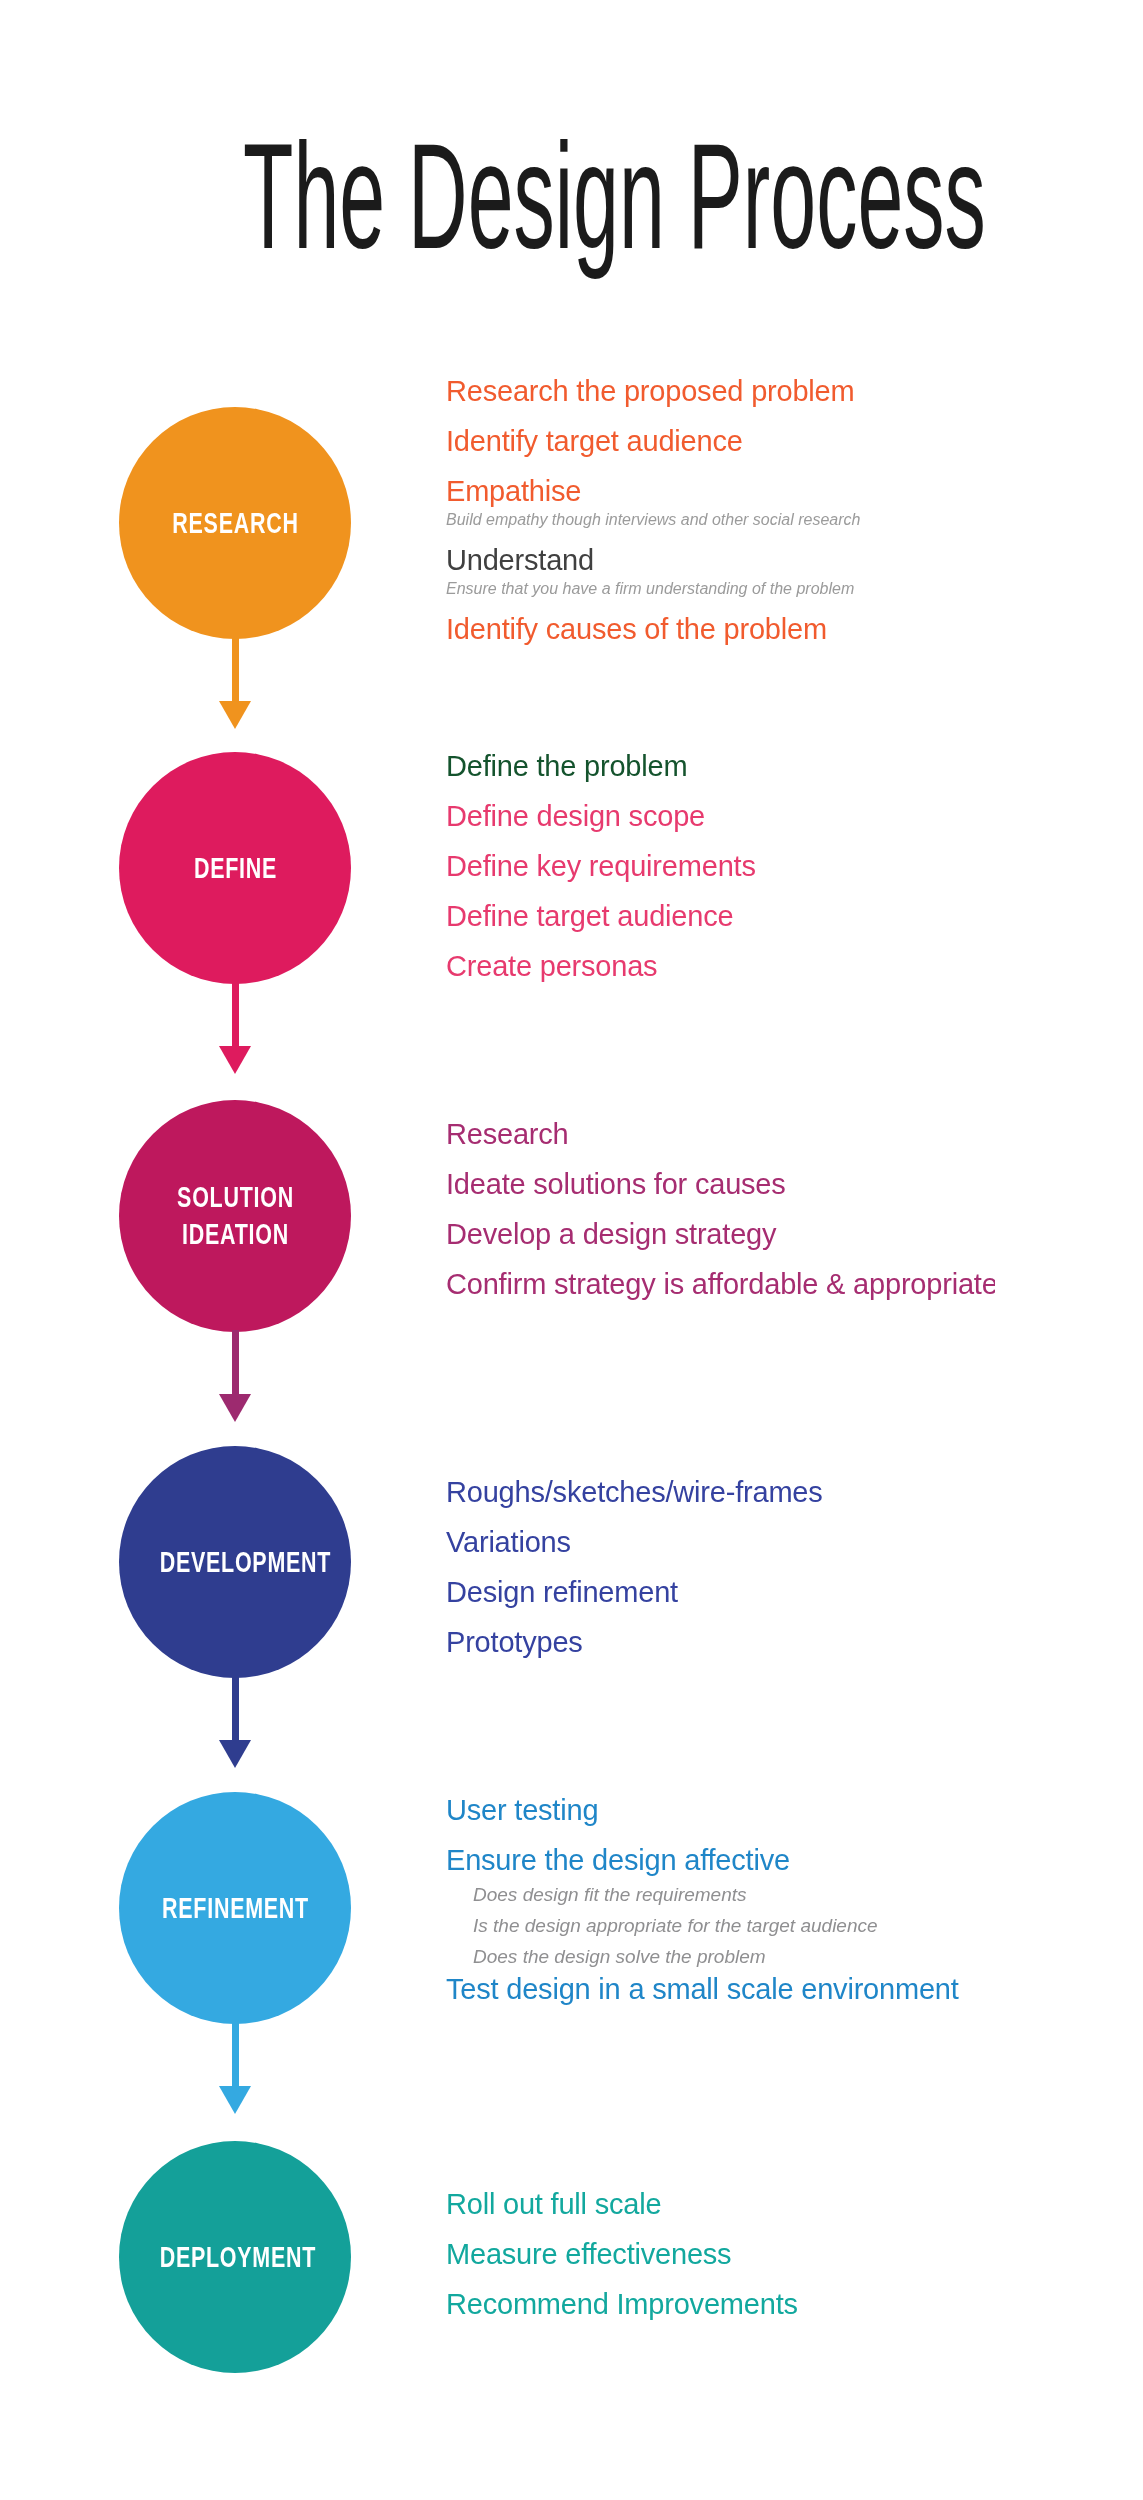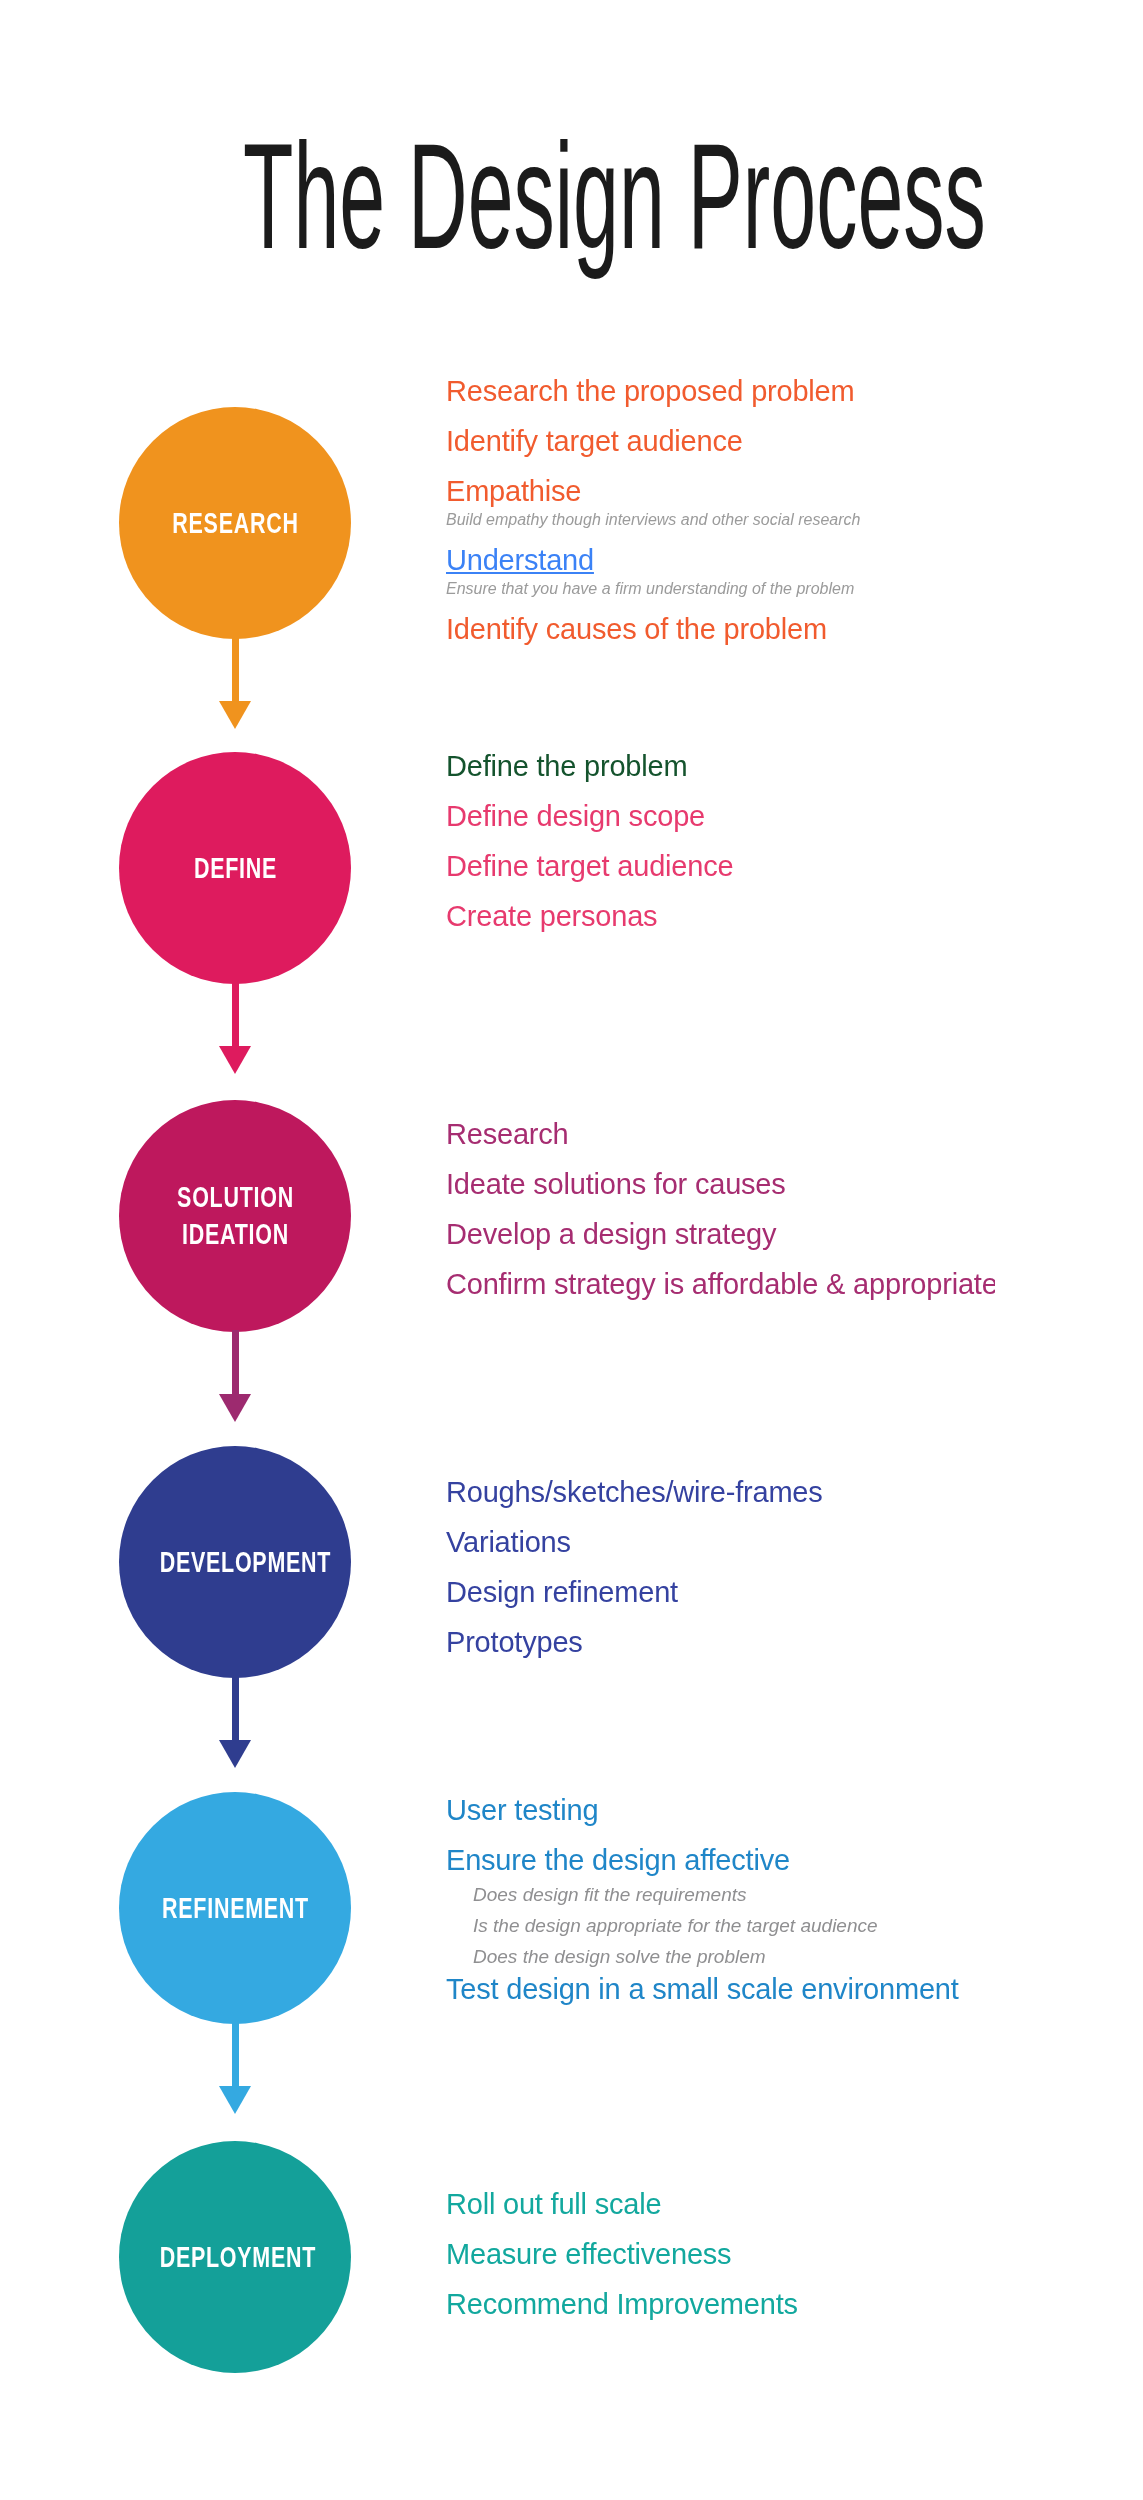--- a/index.html
+++ b/index.html
@@ -93,21 +93,21 @@
             <div class="item-text" style="color: rgb(241, 91, 46);">Research the proposed problem</div>
           </div>
           <div class="item">
             <div class="item-text" style="color: rgb(241, 91, 46);">Identify target audience</div>
           </div>
           <div class="item has-note">
             <div class="item-text" style="color: rgb(241, 91, 46);">Empathise</div>
             <div class="item-note">Build empathy though interviews and other social research</div>
           </div>
           <div class="item has-note">
-            <div class="item-text" style="color: #3b82f6; text-decoration: underline;">Understand</div>
+            <div class="item-text" style="color: #404040;">Understand</div>
             <div class="item-note">Ensure that you have a firm understanding of the problem</div>
           </div>
           <div class="item">
             <div class="item-text" style="color: rgb(241, 91, 46);">Identify causes of the problem</div>
           </div>
         </div>
       </section>
       <section class="stage" style="top: 752px;">
         <div class="circle" style="background: rgb(222, 27, 94);">
           <span class="circle-label">DEFINE</span>
@@ -115,20 +115,23 @@
         <div class="arrow">
           <div class="arrow-stem" style="background: rgb(222, 27, 94);"></div>
           <div class="arrow-head" style="border-top-color: rgb(222, 27, 94);"></div>
         </div>
         <div class="items" style="top: -3px;">
           <div class="item">
             <div class="item-text" style="color: #14532d;">Define the problem</div>
           </div>
           <div class="item">
             <div class="item-text" style="color: rgb(231, 58, 110);">Define design scope</div>
+          </div>
+          <div class="item">
+            <div class="item-text" style="color: rgb(231, 58, 110);">Define key requirements</div>
           </div>
           <div class="item">
             <div class="item-text" style="color: rgb(231, 58, 110);">Define target audience</div>
           </div>
           <div class="item">
             <div class="item-text" style="color: rgb(231, 58, 110);">Create personas</div>
           </div>
         </div>
       </section>
       <section class="stage" style="top: 1100px;">

